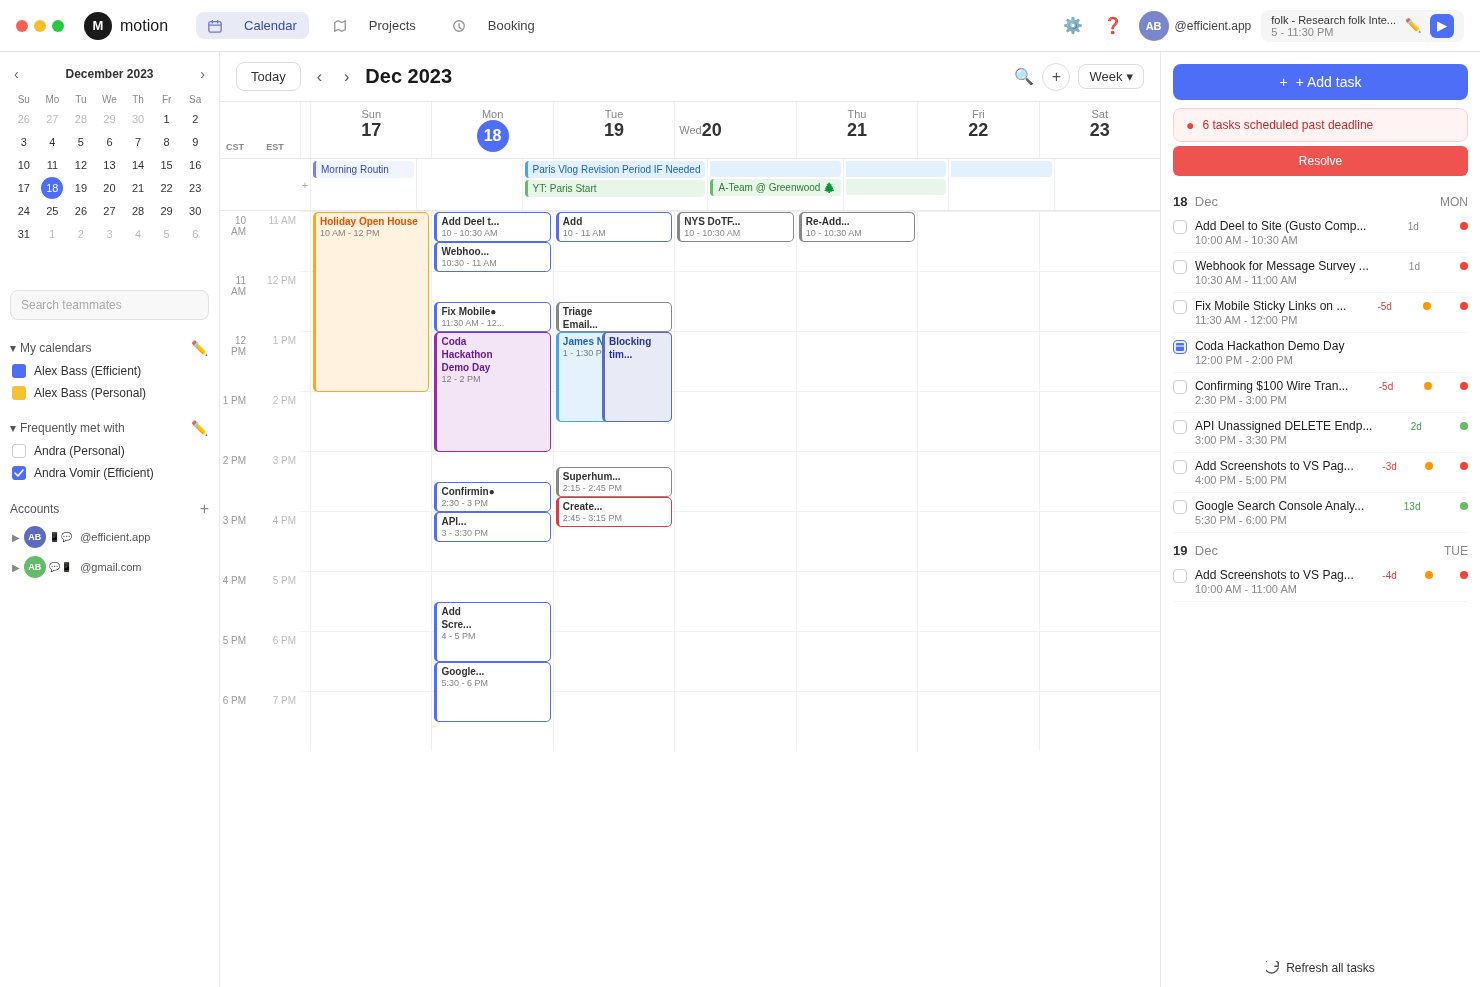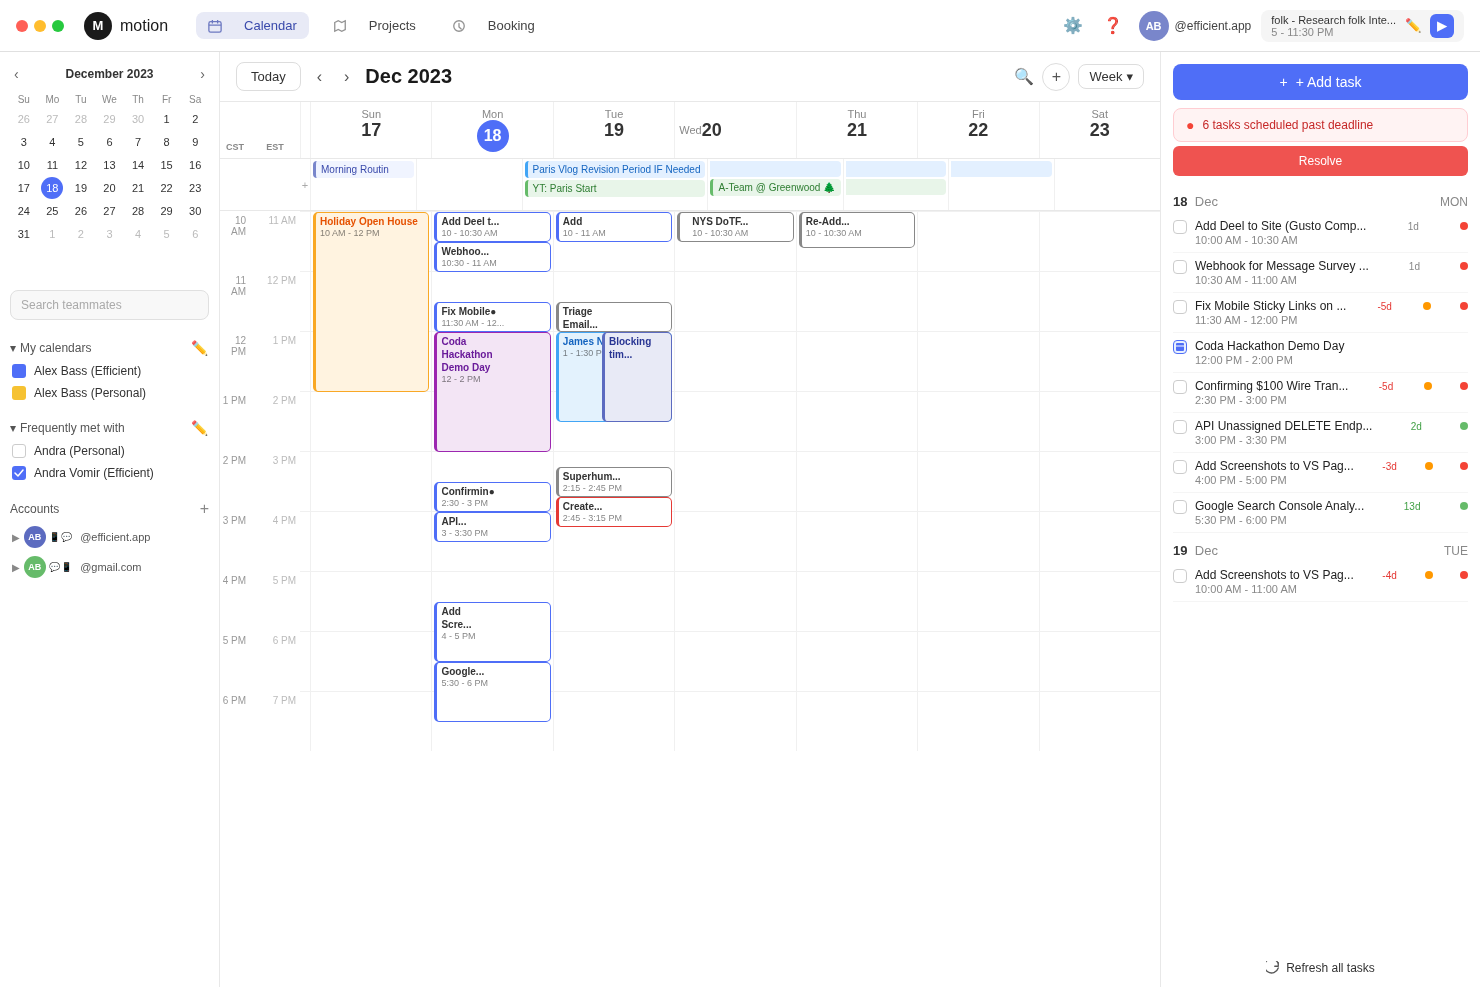--- a/index.html
+++ b/index.html
@@ -412,27 +412,27 @@
                     <div style="font-size:9px;color:rgba(0,0,0,0.5);">10:30 - 11 AM</div>
                   </div>
                 </div>
                 <div style="border-left: 1px solid rgb(240, 240, 240); border-top: 1px solid rgb(240, 240, 240); height: 60px; position: relative;">
                   <div style="position: absolute; left: 2px; right: 2px; top: 0px; height: 30px; background: rgb(255, 255, 255); border-width: 1.5px 1.5px 1.5px 3px; border-style: solid; border-color: rgb(79, 110, 247); border-image: initial; border-radius: 5px; padding: 2px 4px; font-size: 10px; color: rgb(51, 51, 51); overflow: hidden; cursor: pointer; z-index: 3;">
                     <div style="font-weight:600;line-height:1.3;">Add</div>
                     <div style="font-size:9px;color:rgba(0,0,0,0.5);">10 - 11 AM</div>
                   </div>
                 </div>
                 <div style="border-left: 1px solid rgb(240, 240, 240); border-top: 1px solid rgb(240, 240, 240); height: 60px; position: relative;">
-                  <div style="position: absolute; left: 2px; right: 2px; top: 0px; height: 30px; background: rgb(255, 255, 255); border-width: 1.5px 1.5px 1.5px 3px; border-style: solid; border-color: rgb(136, 136, 136); border-image: initial; border-radius: 5px; padding: 2px 12px; font-size: 10px; color: rgb(51, 51, 51); overflow: hidden; cursor: pointer; z-index: 3;">
+                  <div style="position: absolute; left: 2px; right: 2px; top: 0px; height: 30px; background: rgb(255, 255, 255); border-width: 1.5px 1.5px 1.5px 3px; border-style: solid; border-color: rgb(136, 136, 136); border-image: initial; border-radius: 5px; padding: 2px 4px; font-size: 10px; color: rgb(51, 51, 51); overflow: hidden; cursor: pointer; z-index: 3;">
                     <div style="font-weight:600;line-height:1.3;">NYS DoTF...</div>
                     <div style="font-size:9px;color:rgba(0,0,0,0.5);">10 - 10:30 AM</div>
                   </div>
                 </div>
                 <div style="border-left: 1px solid rgb(240, 240, 240); border-top: 1px solid rgb(240, 240, 240); height: 60px; position: relative;">
-                  <div style="position: absolute; left: 2px; right: 2px; top: 0px; height: 36px; background: rgb(255, 255, 255); border-width: 1.5px 1.5px 1.5px 3px; border-style: solid; border-color: rgb(136, 136, 136); border-image: initial; border-radius: 5px; padding: 2px 4px; font-size: 10px; color: rgb(51, 51, 51); overflow: hidden; cursor: pointer; z-index: 3;">
+                  <div style="position: absolute; left: 2px; right: 2px; top: 0px; height: 30px; background: rgb(255, 255, 255); border-width: 1.5px 1.5px 1.5px 3px; border-style: solid; border-color: rgb(136, 136, 136); border-image: initial; border-radius: 5px; padding: 2px 4px; font-size: 10px; color: rgb(51, 51, 51); overflow: hidden; cursor: pointer; z-index: 3;">
                     <div style="font-weight:600;line-height:1.3;">Re-Add...</div>
                     <div style="font-size:9px;color:rgba(0,0,0,0.5);">10 - 10:30 AM</div>
                   </div>
                 </div>
                 <div style="border-left: 1px solid rgb(240, 240, 240); border-top: 1px solid rgb(240, 240, 240); height: 60px; position: relative;"></div>
                 <div style="border-left: 1px solid rgb(240, 240, 240); border-top: 1px solid rgb(240, 240, 240); height: 60px; position: relative;"></div>
               </div>
               <div style="display: grid; grid-template-columns: 30px 50px 10px repeat(7, 1fr); height: 60px;">
                 <div style="text-align: right; padding: 4px 4px 0px 0px; font-size: 10px; color: rgb(153, 153, 153); display: flex; align-items: flex-start; justify-content: flex-end;">11 AM</div>
                 <div style="text-align: right; padding: 4px 4px 0px 0px; font-size: 10px; color: rgb(187, 187, 187); display: flex; align-items: flex-start; justify-content: flex-end;">12 PM</div>

